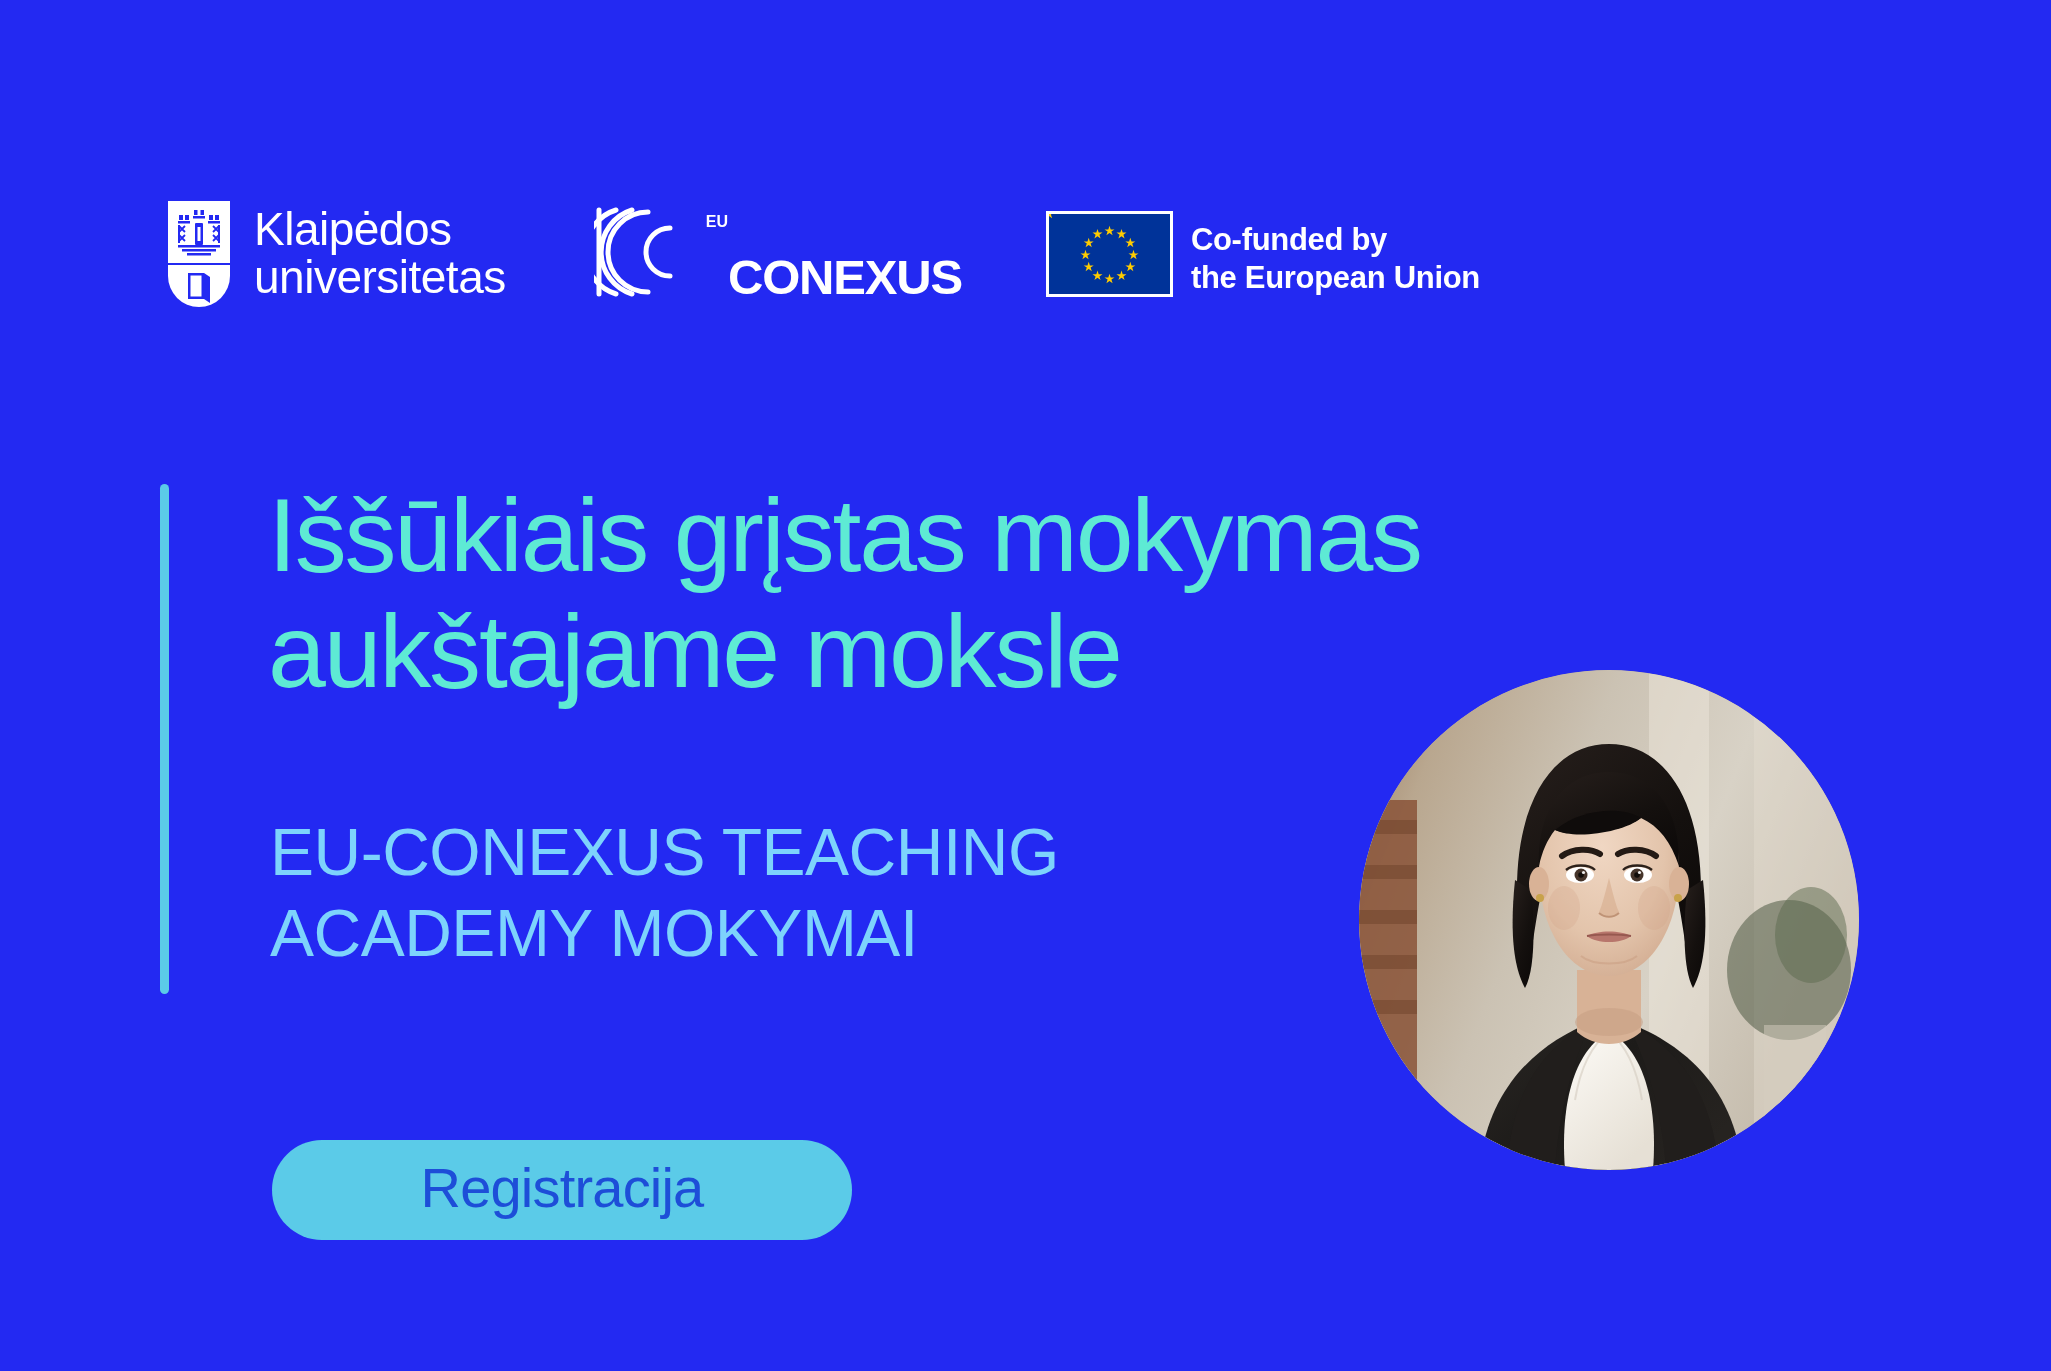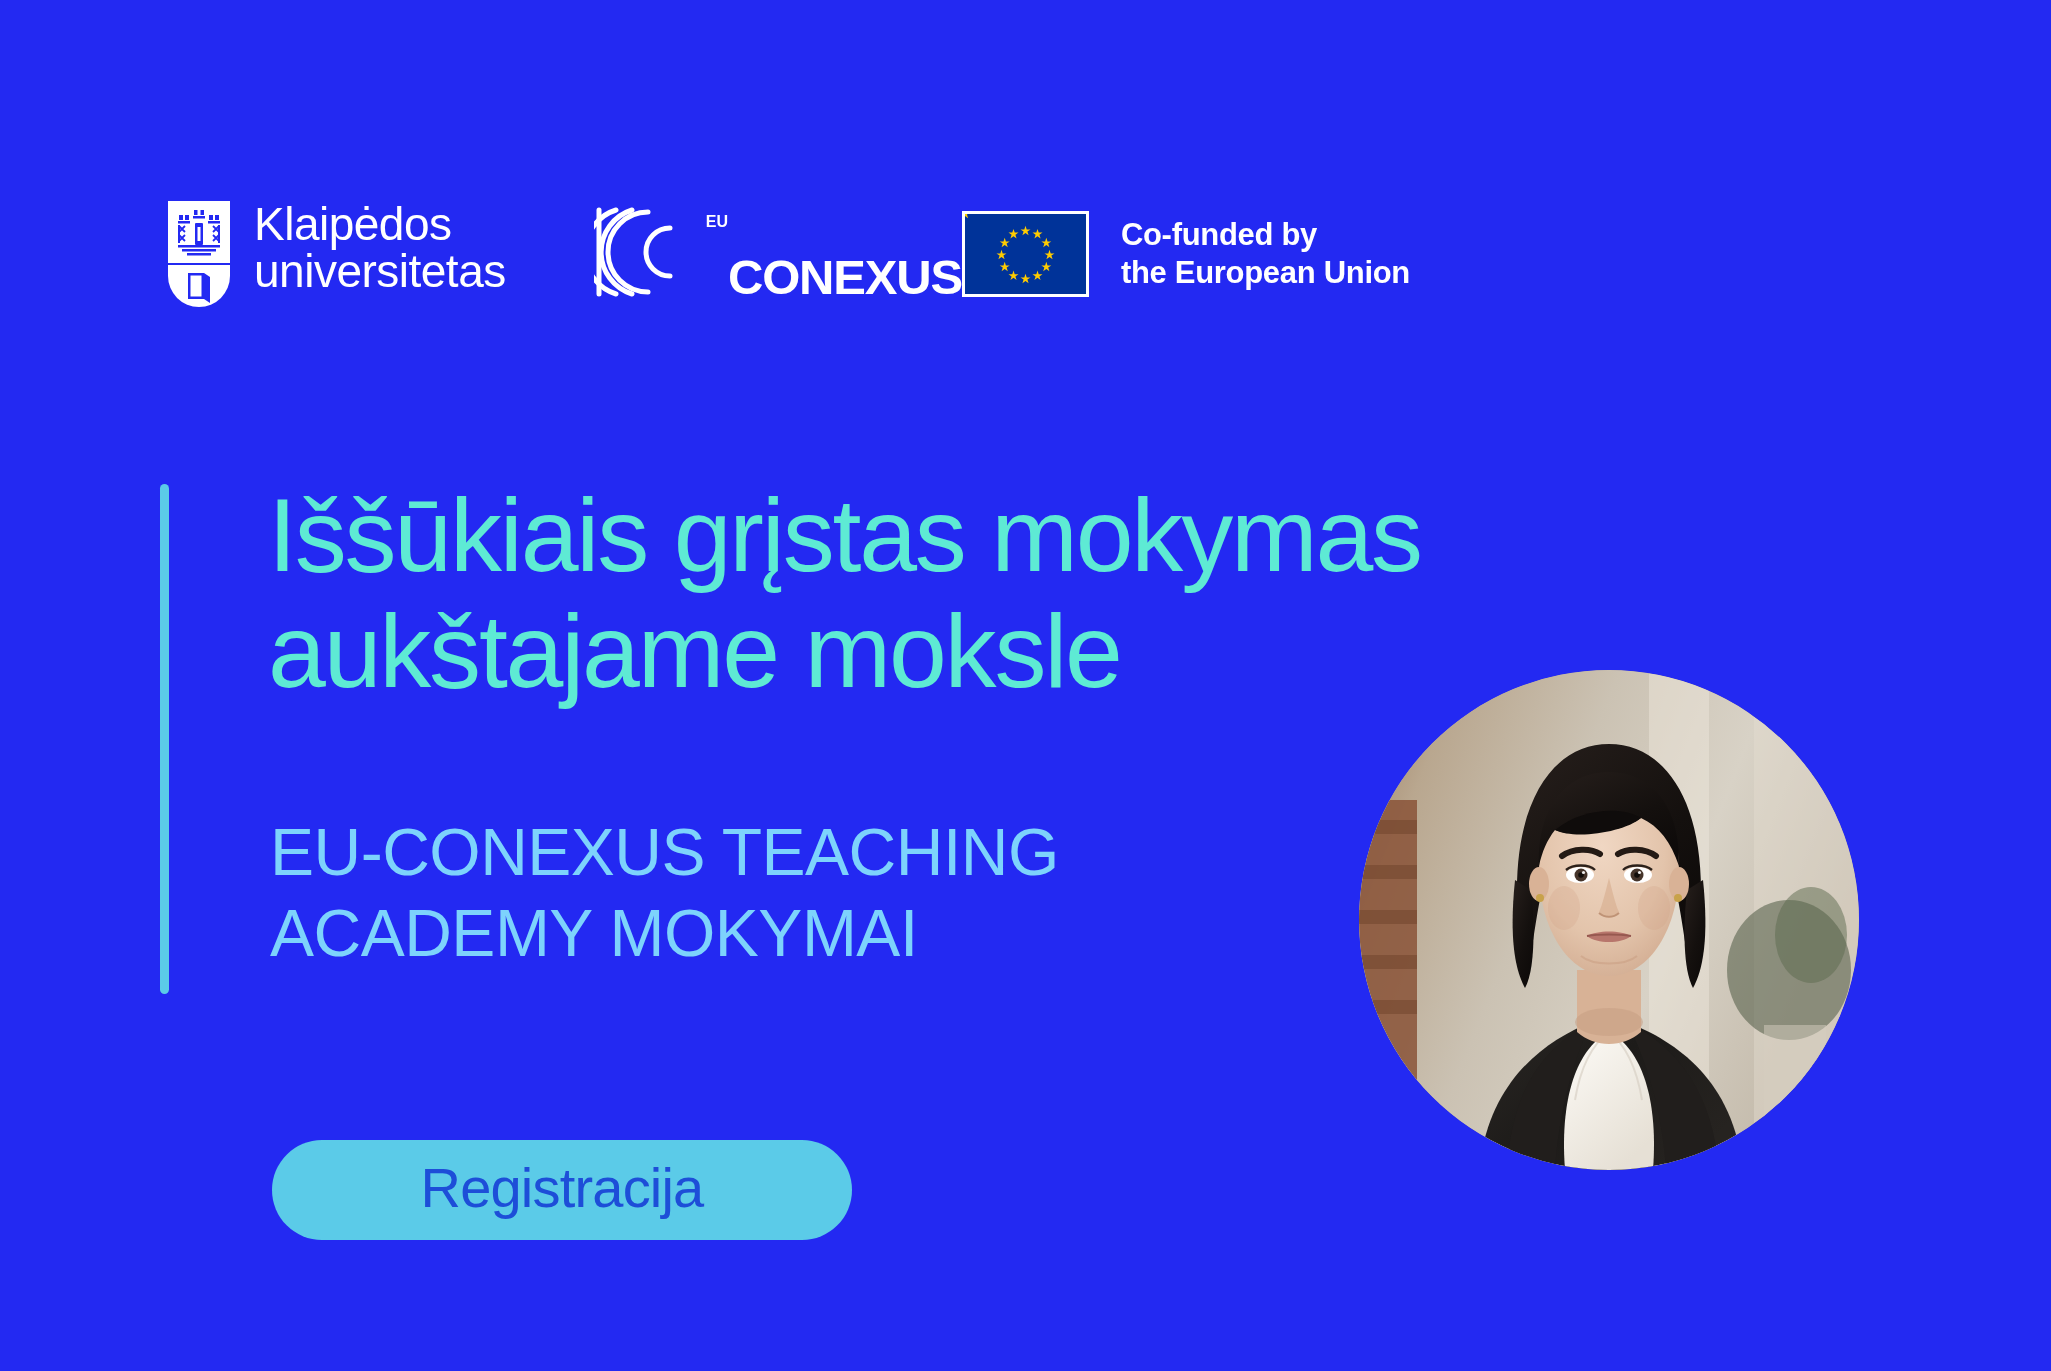--- a/index.html
+++ b/index.html
@@ -19,21 +19,21 @@
     position:absolute;
     left:168px;
     top:196px;
     display:flex;
     align-items:center;
     gap:0;
     height:115px;
   }
 
   
-  .ku-logo { display:flex; align-items:flex-start; gap:24px; }
+  .ku-logo { display:flex; align-items:center; gap:24px; }
   .ku-shield { width:62px; height:106px; position:relative; }
   .ku-crest-top {
     position:absolute; left:0; top:0; width:62px; height:62px;
     background:#ffffff;
   }
   .ku-crest-bottom {
     position:absolute; left:0; top:64px; width:62px; height:42px;
     background:#ffffff;
     border-radius:0 0 31px 31px;
   }
@@ -60,21 +60,22 @@
   .conexus-eu {
     font-size:16px; font-weight:700; letter-spacing:0px;
     line-height:1; margin-top:4px;
   }
   .conexus-name {
     font-size:49px; font-weight:700; letter-spacing:-1.2px; line-height:0.78;margin-top:48px;
   }
 
   
   .eu-logo {
-    display:flex; align-items:center; gap:32px;
+    display:flex; align-items:flex-end; gap:18px;
+    margin-left:84px;
   }
   .eu-flag {
     width:127px; height:86px;
     background:#003399;
     border:3px solid #ffffff;
     position:relative;
   }
   .eu-flag svg { position:absolute; left:0; top:0; }
   .eu-text {
     color:#ffffff;

